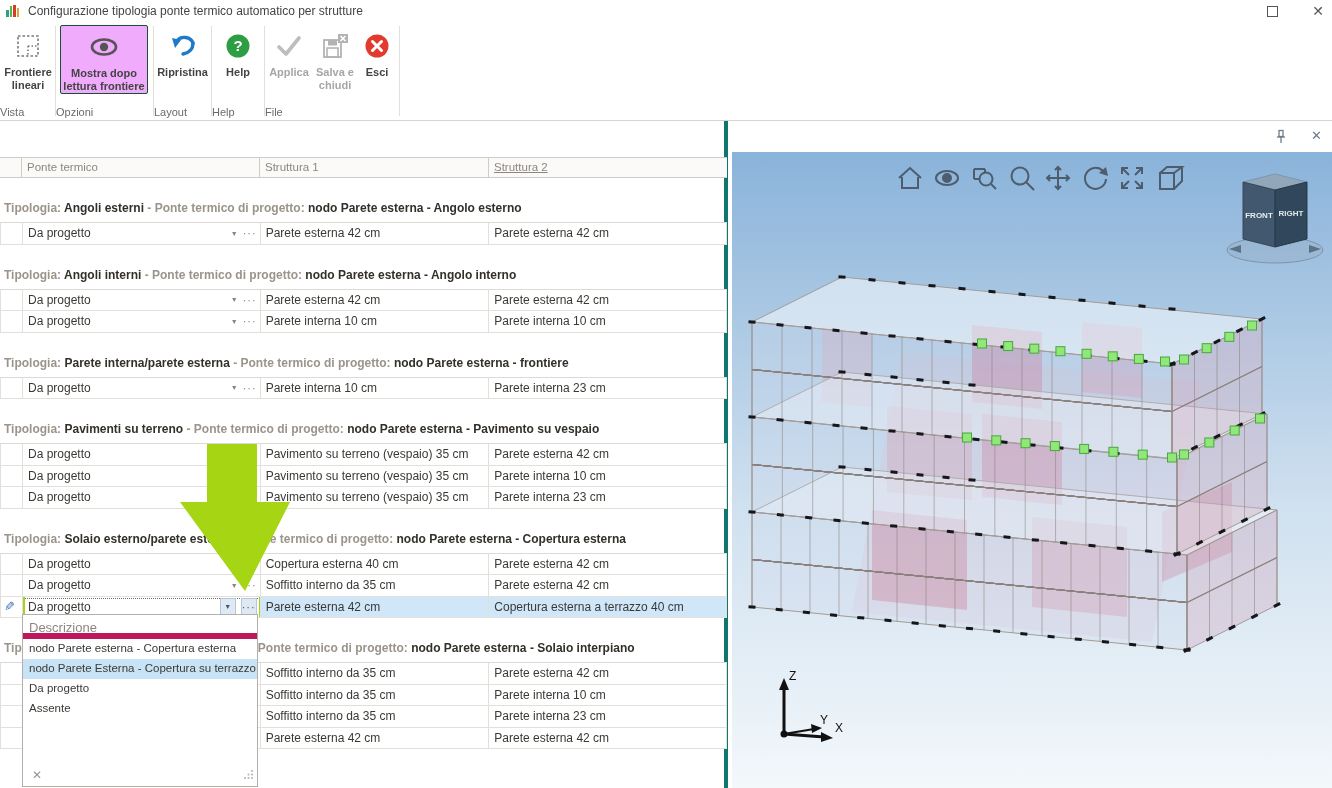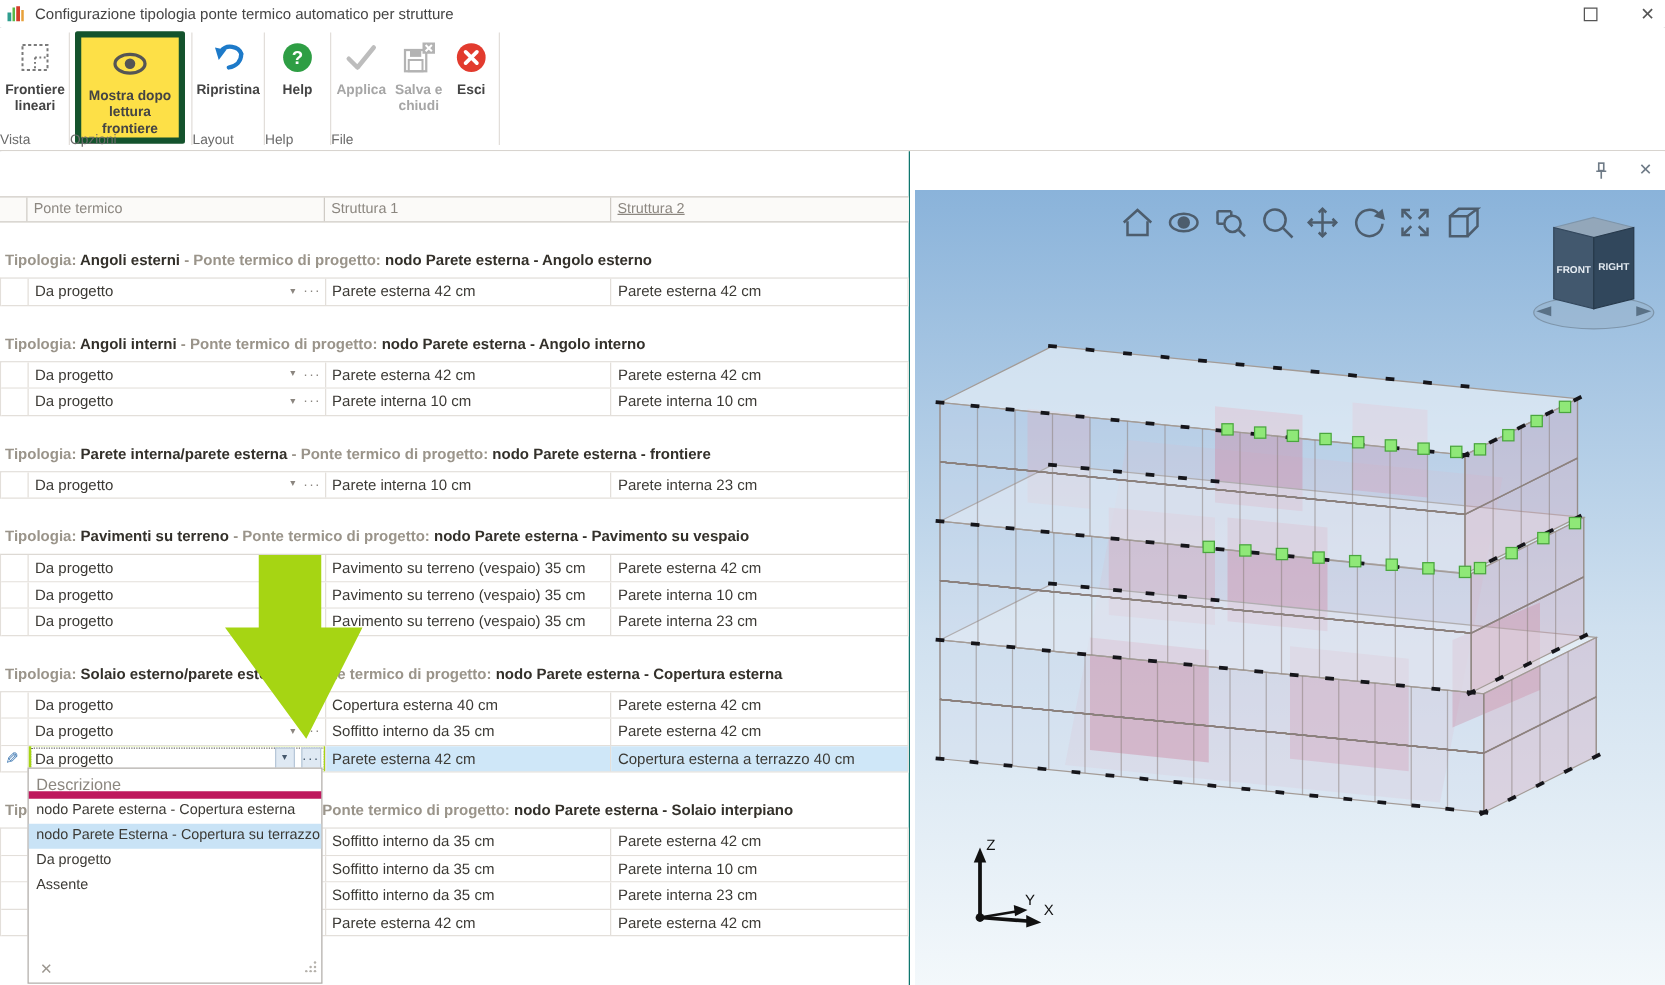--- a/index.html
+++ b/index.html
@@ -22,25 +22,25 @@
             border-bottom:1px solid #d8d4cf; }
   .rgroup { position:absolute; top:0; height:98px; }
   .rgroup .glabel { position:absolute; bottom:2px; left:0; right:0; 
                     font-size:11px; color:#6a6a6a; }
   .gsep { position:absolute; top:4px; bottom:4px; width:1px; background:#e2deda; }
   .rbtn { position:absolute; top:3px; display:flex; flex-direction:column; align-items:center;
           padding-top:4px; border-radius:2px; }
   .rbtn .ricon { height:34px; display:flex; align-items:center; justify-content:center; }
   .rbtn .rlabel { font-size:11px; color:#444; text-align:center; line-height:13px; margin-top:3px;font-weight:bold; }
   .rbtn.disabled .rlabel { color:#a6a6a6; }
-  .rbtn.highlight { background:#fde047; border:5px solid #14532d; }
+  .rbtn.highlight { background:#f0abfc; border:1px solid #14532d; }
 
   
   .left-pane { position:absolute; left:0; top:121px; width:728px; bottom:0; background:#fff;
-               border-right:1px solid #0f766e; }
+               border-right:4px solid #0f766e; }
   .grid { position:absolute; left:0; top:36px; width:727px; }
   .ghead { display:flex; height:21px; background:#fbfaf8; border-top:1px solid #cfcbc5;
            border-bottom:1px solid #cfcbc5; }
   .ghead .hc { font-size:11.5px; color:#8c8780; padding:3px 0 0 5px; border-right:1px solid #cfcbc5; }
   .ghead .hgut { width:22px; border-right:1px solid #cfcbc5; }
   .hc.h1 { width:238px; } .hc.h2 { width:229px; } .hc.h3 { width:238px; border-right:none;text-decoration:underline; }
 
   .section { margin-top:23px; }
   .sec-title { height:17px; padding-left:4px; font-size:12px; font-weight:bold; white-space:nowrap;
                overflow:hidden; margin-bottom:4px; }

